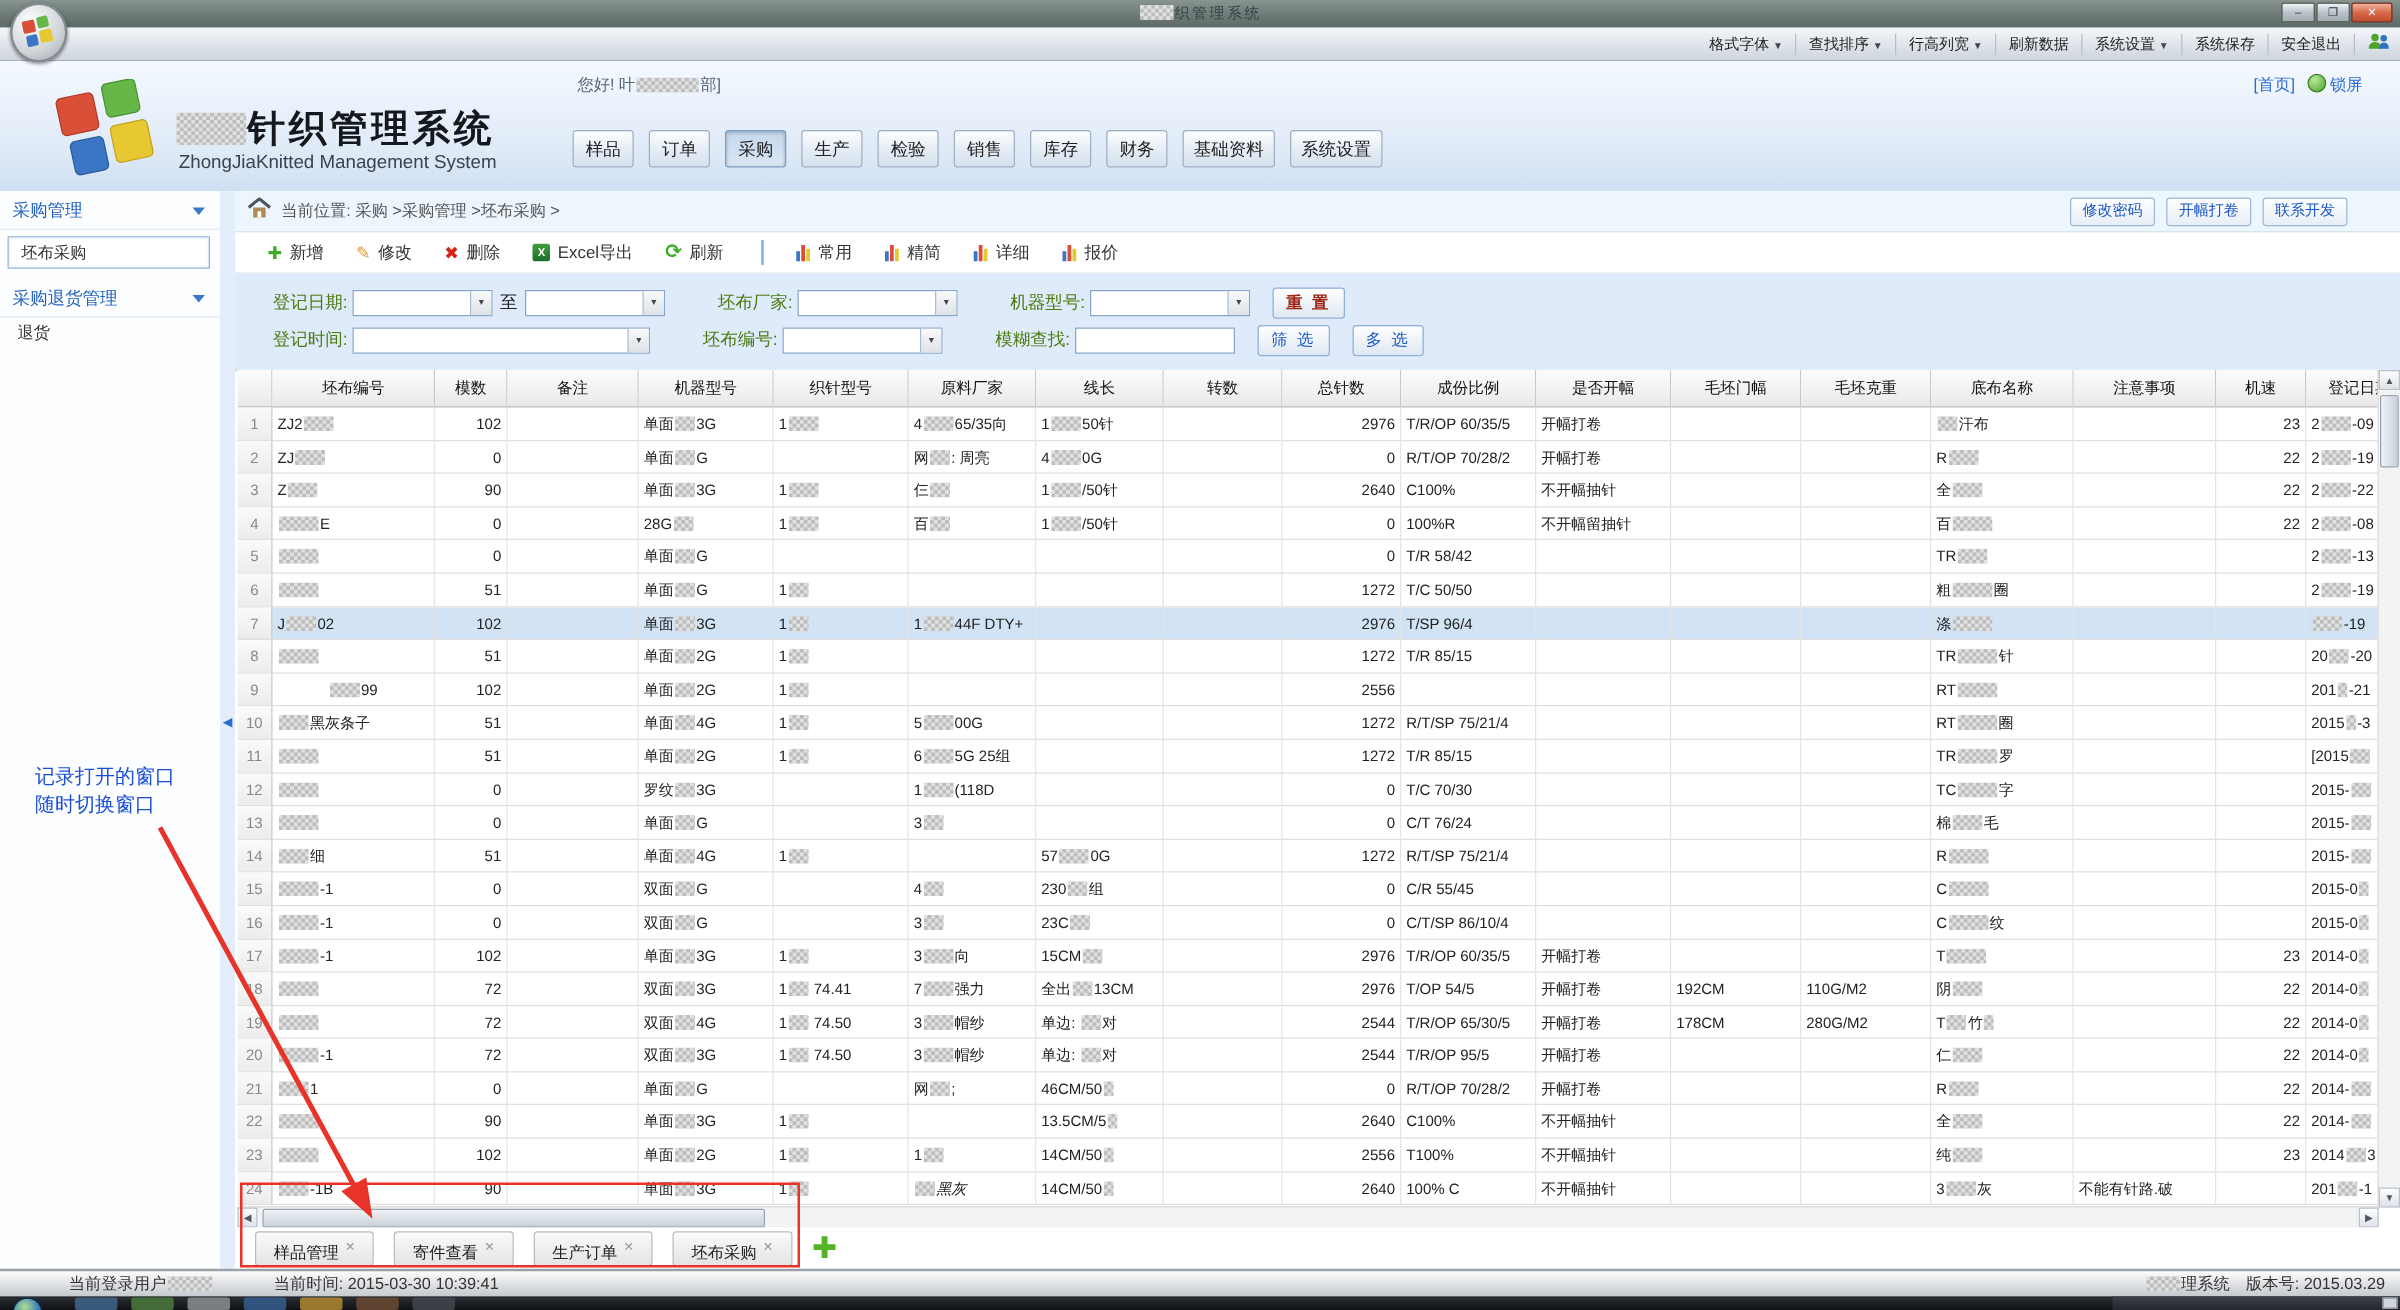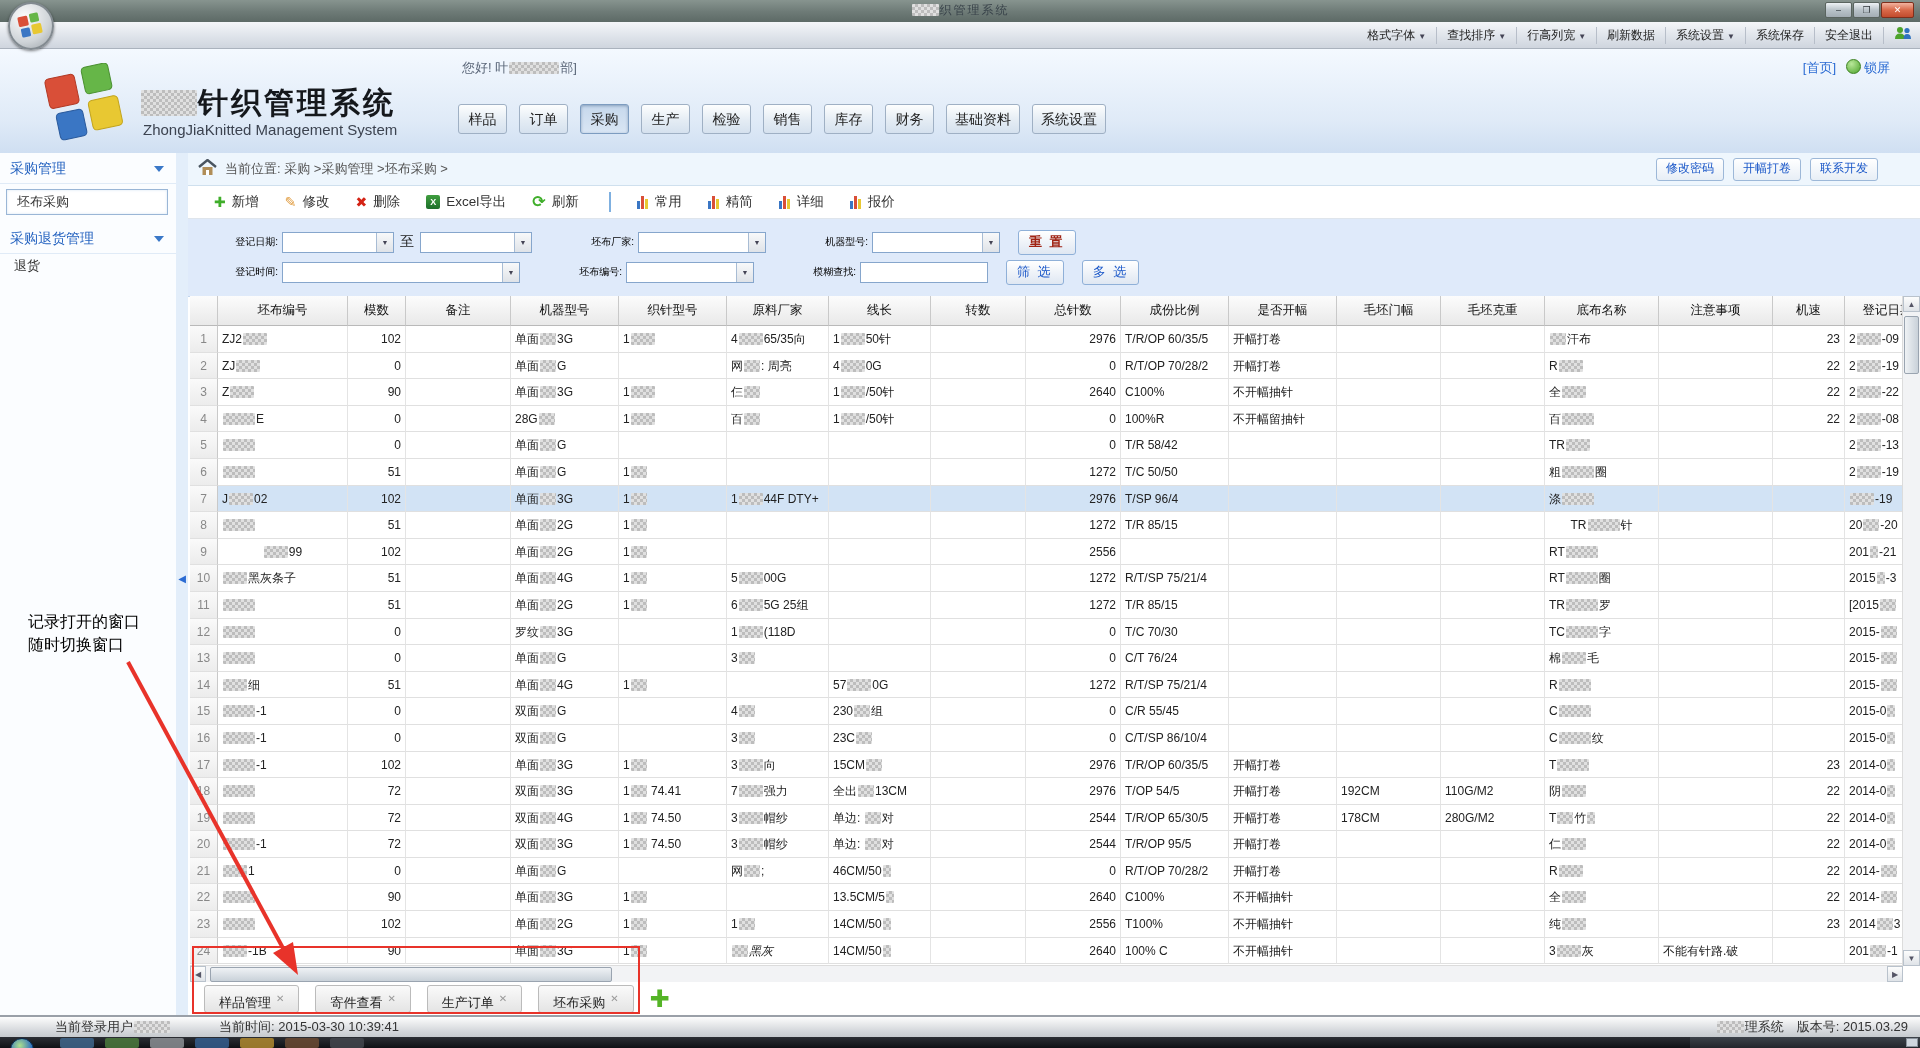--- a/index.html
+++ b/index.html
@@ -86,21 +86,21 @@
   .tsep{width:2px;height:20px;background:#7fb0e0;margin-left:30px;}
   .bars{display:inline-flex;align-items:flex-end;height:13px;margin-right:6px;}
   .bars i{width:3px;margin-right:1px;display:block;}
   .bars i:nth-child(1){height:8px;background:#3a76c4;}
   .bars i:nth-child(2){height:13px;background:#d94f38;}
   .bars i:nth-child(3){height:10px;background:#e8c832;}
 
   
   .filters{height:78px;background:#dfeafa;border-bottom:1px solid #c2d6ee;padding:8px 0 0 14px;box-sizing:border-box;}
   .frow{display:flex;align-items:center;height:30px;}
-  .flbl{display:inline-block;width:76px;text-align:right;font-size:10px;color:#000000;margin-right:4px;white-space:nowrap;}
+  .flbl{display:inline-block;width:76px;text-align:right;font-size:14px;color:#4d7c0f;margin-right:4px;white-space:nowrap;}
   .combo{height:21px;background:#fff;border:1px solid #86a6cc;position:relative;box-sizing:border-box;}
   .combo .cbtn{position:absolute;right:0;top:0;bottom:0;width:16px;background:linear-gradient(#f8f9fa,#dfe3e8);
     border-left:1px solid #a8bcd4;color:#445;font-size:7px;text-align:center;line-height:19px;}
   .w112{width:112px;} .w128{width:128px;} .w238{width:238px;}
   .tolbl{font-size:14px;color:#222;margin:0 6px;}
   .fgap{width:26px;}
   .fbtn{height:23px;line-height:21px;padding:0 10px;margin-left:18px;font-size:13px;letter-spacing:2px;
     border:1px solid #8fb0d8;border-radius:3px;background:linear-gradient(#ffffff,#dfe7f2);cursor:pointer;}
   .fbtn.reset{color:#a02313;font-weight:bold;}
   .fbtn.blue{color:#1a57c8;}
@@ -149,21 +149,21 @@
   .sb-time{margin-left:48px;}
   .sb-ver{margin-left:auto;margin-right:12px;}
   .taskbar{position:absolute;left:0;bottom:0;width:1920px;height:11px;background:linear-gradient(#2b2e34,#0f1115);overflow:hidden;}
   .storb{position:absolute;left:10px;top:1px;width:22px;height:22px;border-radius:50%;
     background:radial-gradient(circle at 40% 30%,#aee08c,#2f72c0 60%,#123d75);border:1px solid #0a2a50;}
   .tico{position:absolute;top:1px;width:34px;height:10px;border-radius:2px;opacity:.85;}
   .tray{position:absolute;right:0;top:0;width:230px;height:11px;background:linear-gradient(#3d424a,#23262c);}
   .showdesk{position:absolute;right:2px;top:1px;width:12px;height:9px;background:#cfd6de;border:1px solid #8a929c;box-sizing:border-box;}
 
   
-  .pink-note{position:absolute;left:28px;top:610px;color:#000000;font-size:16px;line-height:23px;z-index:45;}
+  .pink-note{position:absolute;left:28px;top:610px;color:#1d4ed8;font-size:16px;line-height:23px;z-index:45;}
   .red-rect{position:absolute;left:192px;top:946px;width:444px;height:64px;border:2px solid #e8332a;z-index:44;pointer-events:none;}
   .arrow-svg{position:absolute;left:0;top:0;z-index:46;pointer-events:none;}
 </style>
 </head>
 <body>
 
 <div class="titlebar">
   <div class="win-title"><span class="mosaic" style="width: 27px;"></span>织管理系统</div>
   <div class="win-controls">
     <div class="wbtn">–</div>
@@ -504,21 +504,21 @@
           <div class="td" style="width: 108px;">单面<span class="mosaic" style="width: 16px;"></span>2G</div>
           <div class="td" style="width: 108px;">1<span class="mosaic" style="width: 16px;"></span></div>
           <div class="td" style="width: 102px;"></div>
           <div class="td" style="width: 102px;"></div>
           <div class="td right" style="width: 95px;"></div>
           <div class="td right" style="width: 95px;">1272</div>
           <div class="td" style="width: 108px;">T/R 85/15</div>
           <div class="td" style="width: 108px;"></div>
           <div class="td" style="width: 104px;"></div>
           <div class="td" style="width: 104px;"></div>
-          <div class="td" style="width: 114px; text-align: center;">TR<span class="mosaic" style="width: 32px;"></span>针</div>
+          <div class="td" style="width: 114px;">TR<span class="mosaic" style="width: 32px;"></span>针</div>
           <div class="td" style="width: 114px;"></div>
           <div class="td right" style="width: 72px;"></div>
           <div class="td" style="width: 86px;">20<span class="mosaic" style="width: 16px;"></span>-20</div>
         </div>
         <div class="trow">
           <div class="td num">9</div>
           <div class="td" style="width: 130px; text-align: center;"><span class="mosaic" style="width: 24px;"></span>99</div>
           <div class="td right" style="width: 58px;">102</div>
           <div class="td" style="width: 105px;"></div>
           <div class="td" style="width: 108px;">单面<span class="mosaic" style="width: 16px;"></span>2G</div>

